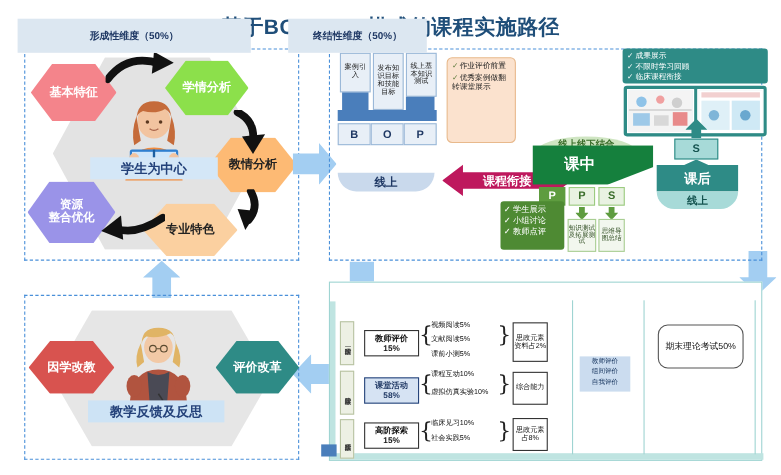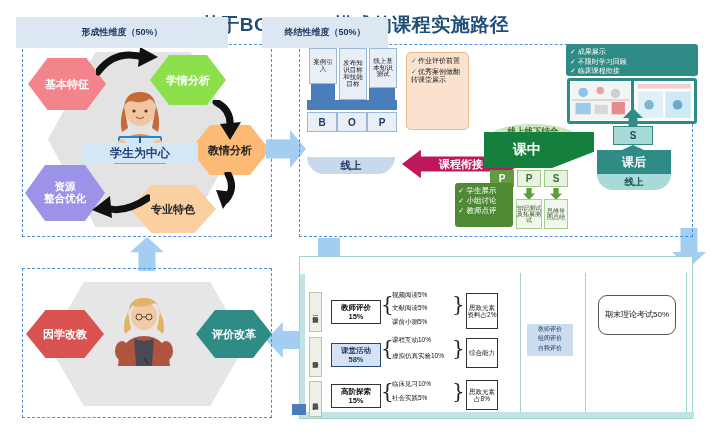--- a/index.html
+++ b/index.html
@@ -418,20 +418,21 @@
     <path d="M52 16 q6 12 3 22 l-6 -5z" fill="#E0B465"></path>
     <circle cx="31" cy="21" r="3" fill="none" stroke="#5a4a30" stroke-width="1"></circle>
     <circle cx="41" cy="21" r="3" fill="none" stroke="#5a4a30" stroke-width="1"></circle>
     <path d="M34 21 h4" stroke="#5a4a30" stroke-width="1"></path>
     <path d="M10 70 q2 -30 26 -30 q24 0 26 30 z" fill="#B1543F"></path>
     <path d="M26 42 q10 6 20 0 l-2 28 h-16 z" fill="#4A4A55"></path>
     <ellipse cx="14" cy="55" rx="7" ry="10" fill="#B1543F"></ellipse>
     <ellipse cx="58" cy="55" rx="7" ry="10" fill="#B1543F"></ellipse>
     <path d="M36 62 l4 6" stroke="#333" stroke-width="1.4"></path>
   </svg>
+  <div class="center-label2">教学反馈及反思</div>
 
   <div class="eval-wrap">
     <div class="eval-left-bar"></div>
     <div class="eval-bottom-bar"></div>
   </div>
 
   <div class="eval-sub" id="eval-sub-form">形成性维度（50%）</div>
   <div class="eval-sub" id="eval-sub-sum">终结性维度（50%）</div>
 
   <div class="vline" style="left:520px;top:273px;height:140px"></div>

